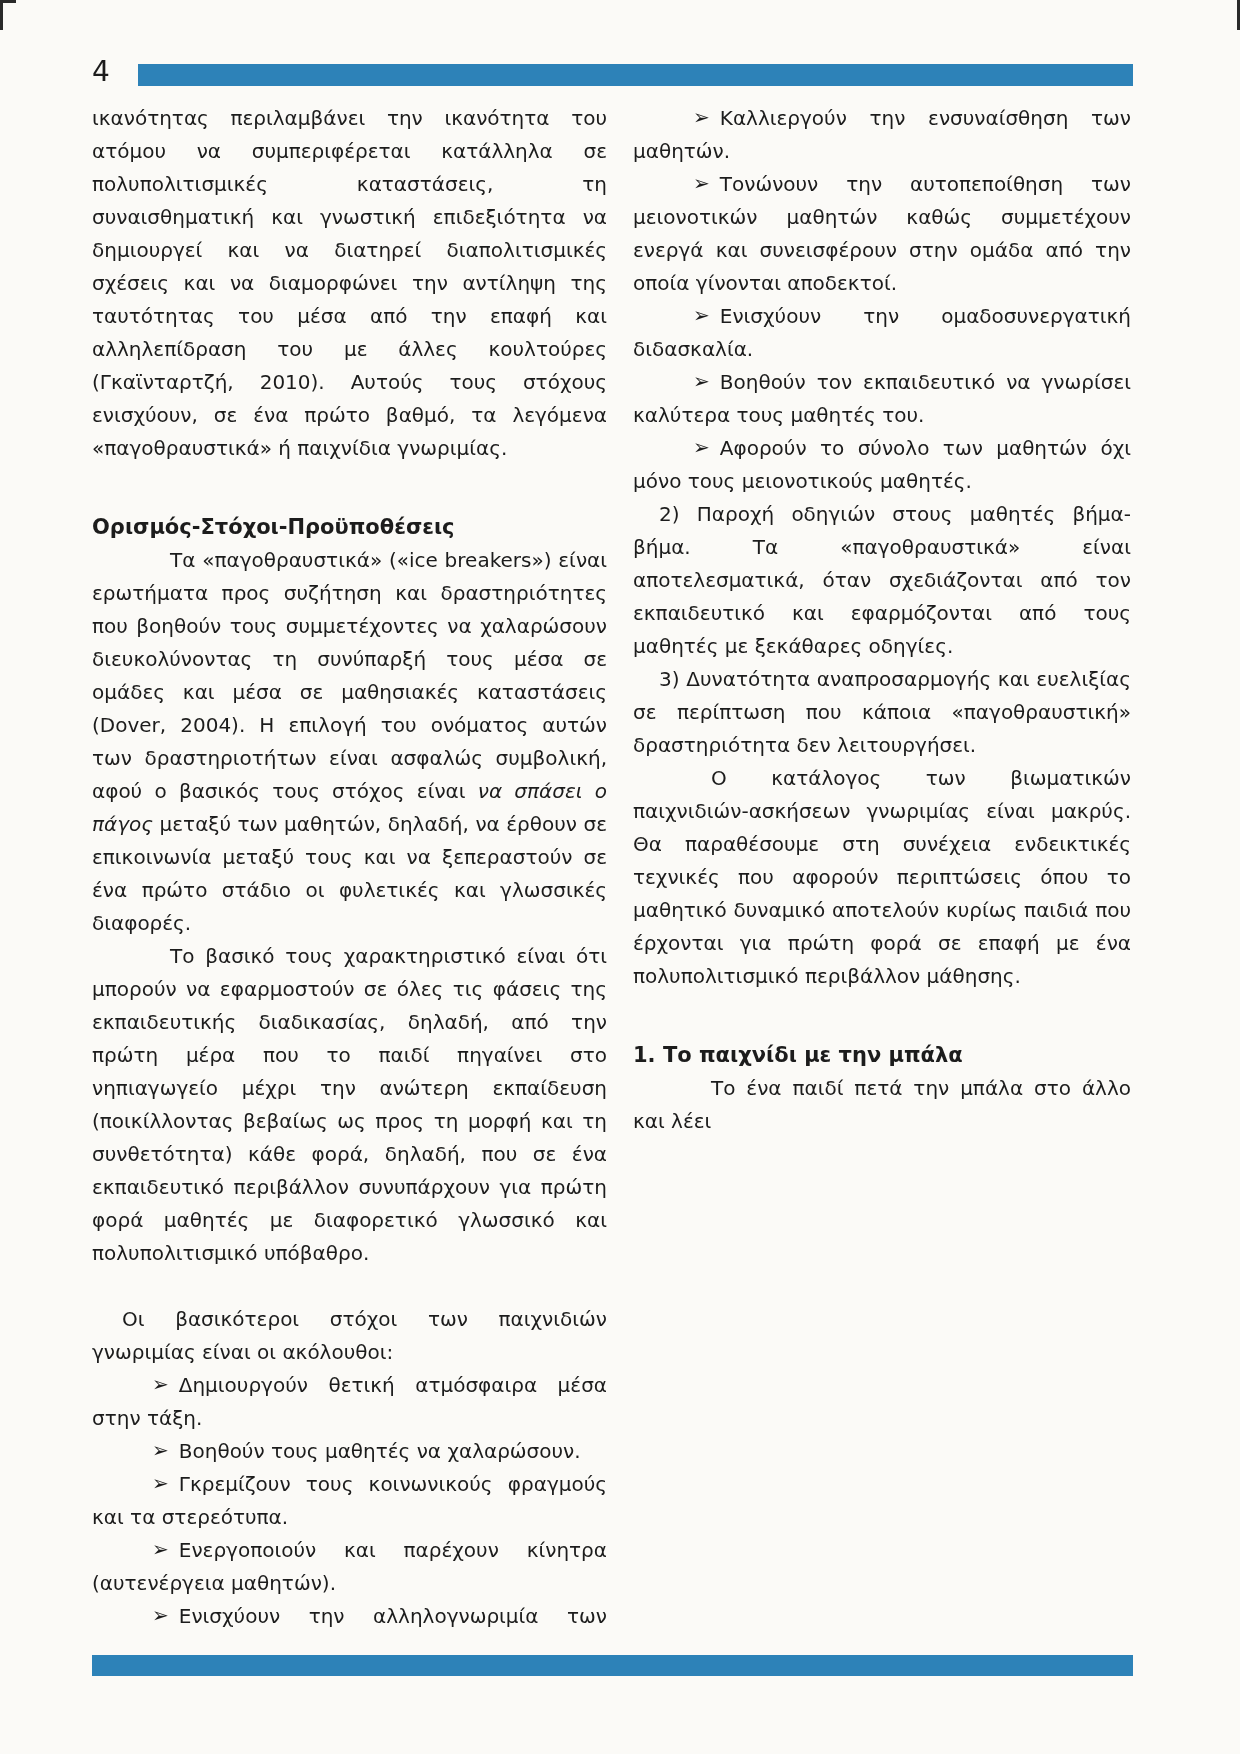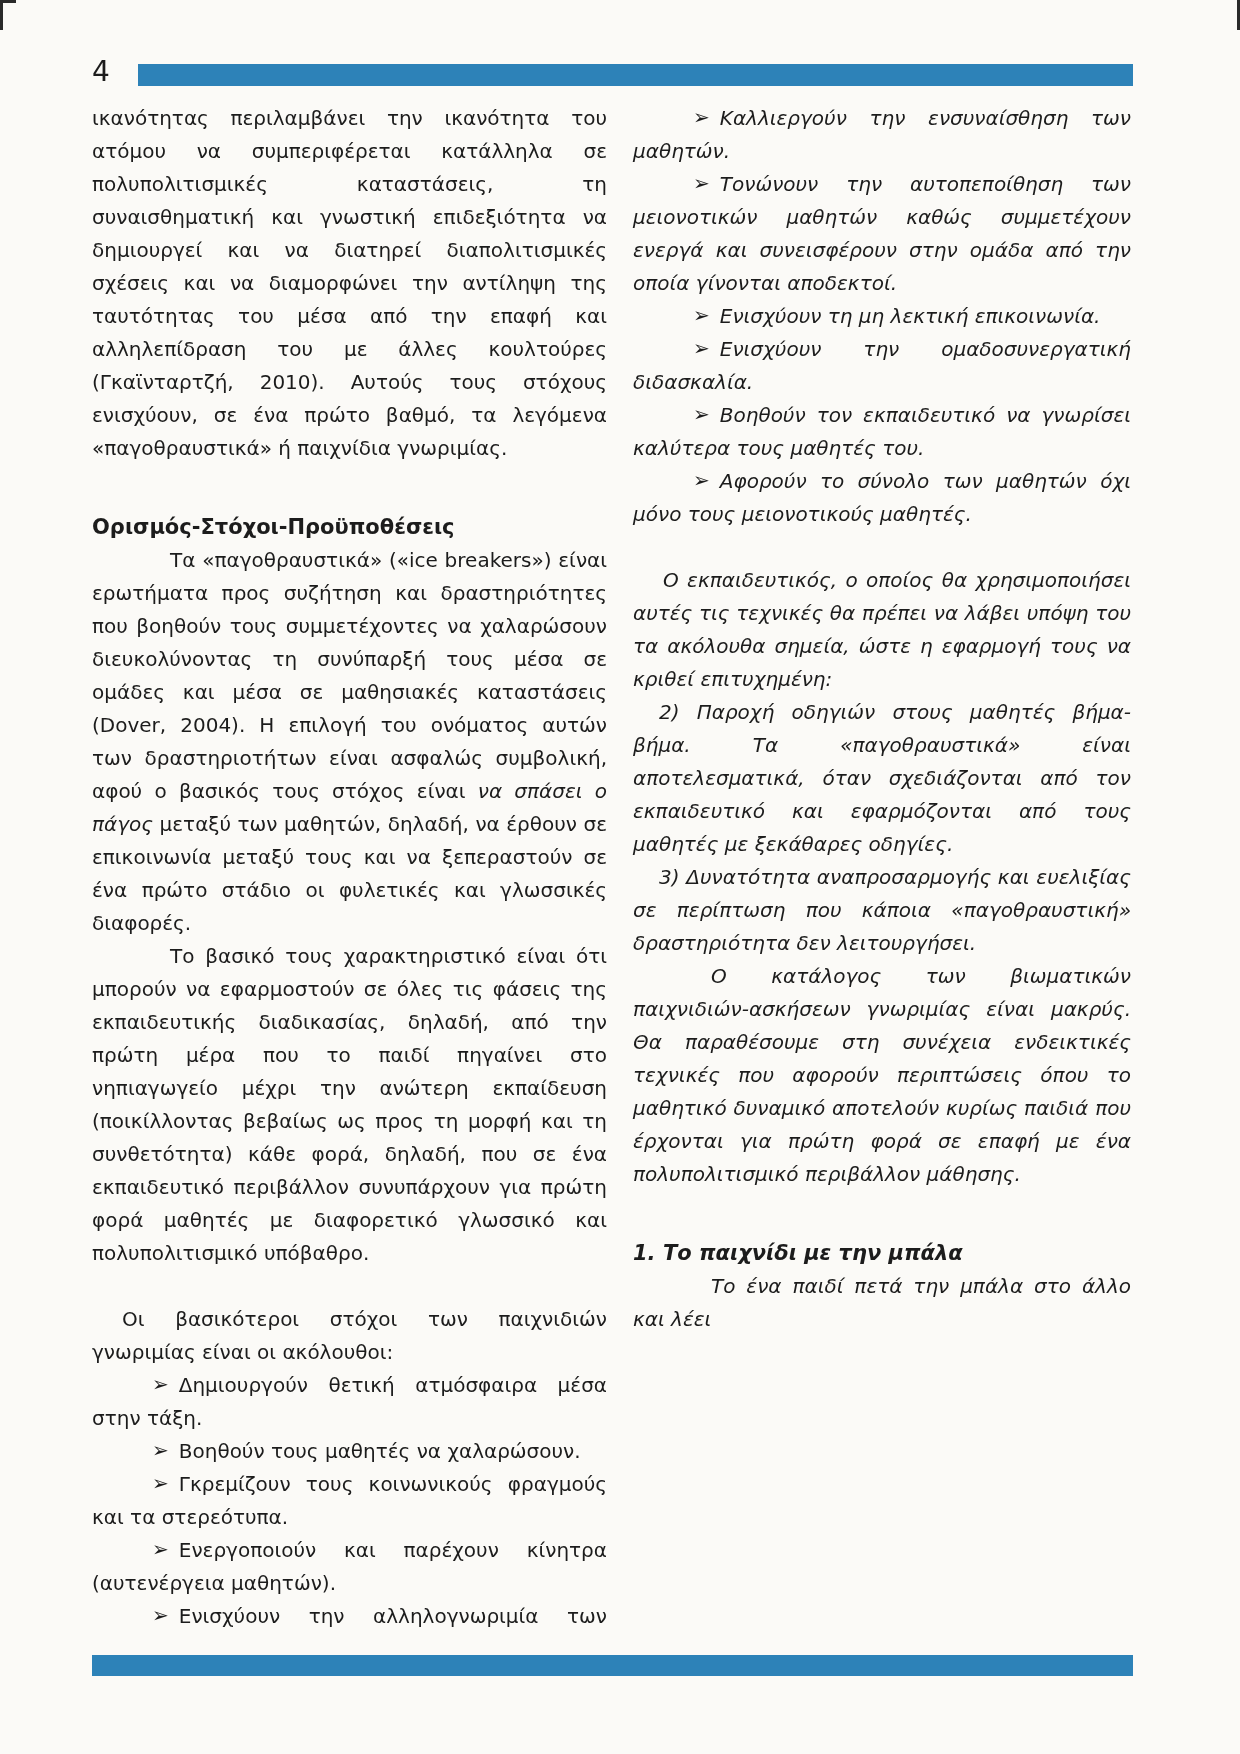--- a/index.html
+++ b/index.html
@@ -34,21 +34,21 @@
   }
 
   
   .columns{
     position:absolute;left:92px;top:102px;
     width:1043px;height:1530px;
     display:flex;gap:26px;
     overflow:hidden;
   }
   .col{width:515px;}
-  .col.right{width:498px;font-style:italic;}
+  .col.right{width:498px;}
 
   .p{
     margin:0;
     font-size:20px;line-height:33px;
     text-align:justify;
     color:#1c1c1c;
   }
   .indent-lg{text-indent:78px;}
   .indent-sm{text-indent:30px;}
   .gap-top{margin-top:33px;}
@@ -90,26 +90,24 @@
       <p class="p bullet"><span class="marker">➢</span><span>Δημιουργούν θετική ατμόσφαιρα μέσα στην τάξη.</span></p>
       <p class="p bullet"><span class="marker">➢</span><span>Βοηθούν τους μαθητές να χαλαρώσουν.</span></p>
       <p class="p bullet"><span class="marker">➢</span><span>Γκρεμίζουν τους κοινωνικούς φραγμούς και τα στερεότυπα.</span></p>
       <p class="p bullet"><span class="marker">➢</span><span>Ενεργοποιούν και παρέχουν κίνητρα (αυτενέργεια μαθητών).</span></p>
       <p class="p bullet"><span class="marker">➢</span><span>Ενισχύουν την αλληλογνωριμία των μαθητών.</span></p>
     </div>
 
     <div class="col right">
       <p class="p bullet"><span class="marker">➢</span><span>Καλλιεργούν την ενσυναίσθηση των μαθητών.</span></p>
       <p class="p bullet"><span class="marker">➢</span><span>Τονώνουν την αυτοπεποίθηση των μειονοτικών μαθητών καθώς συμμετέχουν ενεργά και συνεισφέρουν στην ομάδα από την οποία γίνονται αποδεκτοί.</span></p>
-      <p class="p bullet"><span class="marker">➢</span><span>Ενισχύουν τη μη λεκτική επικοινωνία.</span></p>
       <p class="p bullet"><span class="marker">➢</span><span>Ενισχύουν την ομαδοσυνεργατική διδασκαλία.</span></p>
       <p class="p bullet"><span class="marker">➢</span><span>Βοηθούν τον εκπαιδευτικό να γνωρίσει καλύτερα τους μαθητές του.</span></p>
       <p class="p bullet"><span class="marker">➢</span><span>Αφορούν το σύνολο των μαθητών όχι μόνο τους μειονοτικούς μαθητές.</span></p>
 
-      <p class="p indent-sm gap-top">Ο εκπαιδευτικός, ο οποίος θα χρησιμοποιήσει αυτές τις τεχνικές θα πρέπει να λάβει υπόψη του τα ακόλουθα σημεία, ώστε η εφαρμογή τους να κριθεί επιτυχημένη:</p>
 
       <p class="p numbered">2) Παροχή οδηγιών στους μαθητές βήμα-βήμα. Τα «παγοθραυστικά» είναι αποτελεσματικά, όταν σχεδιάζονται από τον εκπαιδευτικό και εφαρμόζονται από τους μαθητές με ξεκάθαρες οδηγίες.</p>
       <p class="p numbered">3) Δυνατότητα αναπροσαρμογής και ευελιξίας σε περίπτωση που κάποια «παγοθραυστική» δραστηριότητα δεν λειτουργήσει.</p>
 
 
       <p class="p indent-lg">Ο κατάλογος των βιωματικών παιχνιδιών-ασκήσεων γνωριμίας είναι μακρύς. Θα παραθέσουμε στη συνέχεια ενδεικτικές τεχνικές που αφορούν περιπτώσεις όπου το μαθητικό δυναμικό αποτελούν κυρίως παιδιά που έρχονται για πρώτη φορά σε επαφή με ένα πολυπολιτισμικό περιβάλλον μάθησης.</p>
 
       <p class="h">1. Το παιχνίδι με την μπάλα</p>
 
       <p class="p indent-lg">Το ένα παιδί πετά την μπάλα στο άλλο και λέει</p>

